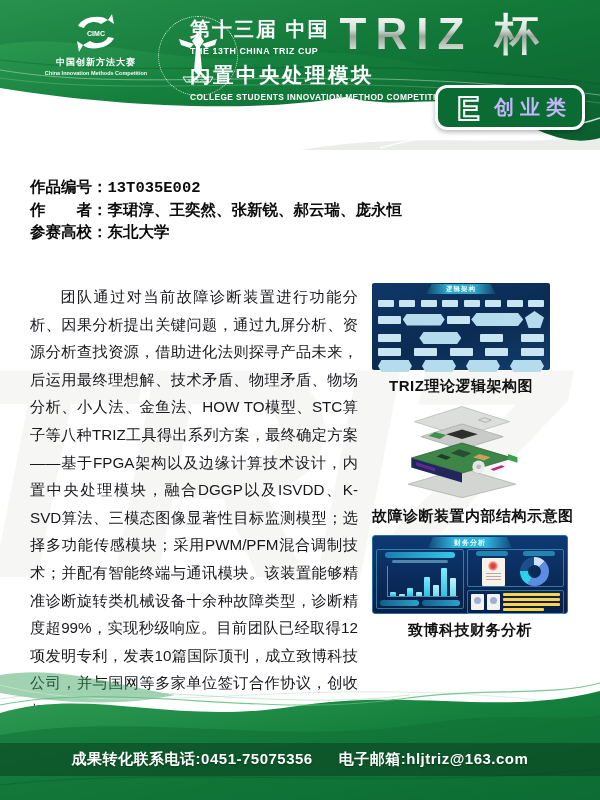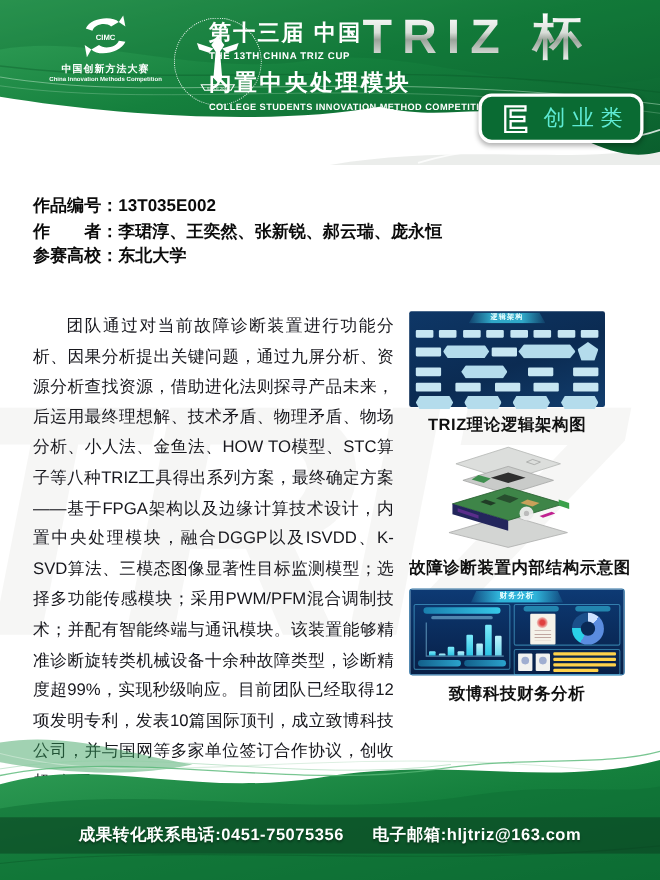--- a/index.html
+++ b/index.html
@@ -17,32 +17,32 @@
   .logo1 svg { display:block; margin:0 auto; }
   .logo1-title { font-size:9px; font-weight:bold; letter-spacing:1px; margin-top:2px; }
   .logo1-sub { font-size:5.5px; font-weight:bold; margin-top:1px; opacity:.95; }
   .logo2 { width:84px; height:84px; margin-left:8px; margin-top:2px; position:relative; }
   .logo2-ring { position:absolute; inset:2px; border-radius:50%; border:1.5px dotted rgba(255,255,255,.85); }
   .logo2 svg { position:absolute; left:50%; top:50%; transform:translate(-50%,-50%); }
   .titles { position:absolute; left:190px; top:16px; color:#fff; }
   .title-row1 { display:flex; align-items:flex-end; }
   .title-cn1 { font-size:20px; font-weight:800; letter-spacing:2px; }
   .title-en1 { font-size:8.8px; font-weight:bold; letter-spacing:.6px; margin-top:3px; }
-  .title-big { font-size:44px; line-height:44px; font-weight:800; letter-spacing:9px; margin-top:-4px;
+  .title-big { font-size:44px; line-height:44px; font-weight:800; letter-spacing:9px; margin-left:10px; margin-top:-4px;
     background:linear-gradient(180deg,#ffffff 0%,#d9ded9 40%,#9aa39a 55%,#f2f5f2 100%);
     -webkit-background-clip:text; background-clip:text; -webkit-text-fill-color:transparent; }
   .title-cn2 { font-size:20.5px; font-weight:800; letter-spacing:2.5px; margin-top:5px; }
   .title-en2 { font-size:8.4px; font-weight:bold; letter-spacing:.4px; margin-top:3px; }
 
   .badge { position:absolute; top:85px; right:15px; width:150px; height:45px; background:#0a6b33; border:3px solid #fff; border-radius:12px; box-shadow:0 2px 5px rgba(0,0,0,.3); display:flex; align-items:center; justify-content:center; gap:10px; z-index:4; }
-  .badge-label { color:#5eead4; font-size:20px; font-weight:400; letter-spacing:6px; margin-right:-6px; }
+  .badge-label { color:#c4b5fd; font-size:20px; font-weight:700; letter-spacing:6px; margin-right:-6px; }
 
   
   .meta { position:absolute; top:177px; left:30px; right:22px; z-index:1; }
-  .meta-row { font-size:15.5px; font-weight:bold; color:#0b0b0b; line-height:22.5px; }
+  .meta-row { font-size:15.5px; font-weight:bold; color:#0b0b0b; line-height:22.5px;font-family:Liberation Mono, monospace; }
   .meta-label { font-weight:bold; }
   .meta-value { font-weight:bold; }
 
   
   .content { position:absolute; top:283px; left:30px; width:546px; display:flex; z-index:1; }
   .paragraph { width:328px; font-size:15.2px; line-height:27.6px; color:#17171d; text-align:justify; text-indent:2em; }
   .figs { width:204px; margin-left:14px; display:flex; flex-direction:column; align-items:flex-start; }
   figure { margin:0 0 9px; text-align:center; }
   figcaption { font-size:15px; font-weight:600; color:#111; margin-top:7px; letter-spacing:.5px; }
 

